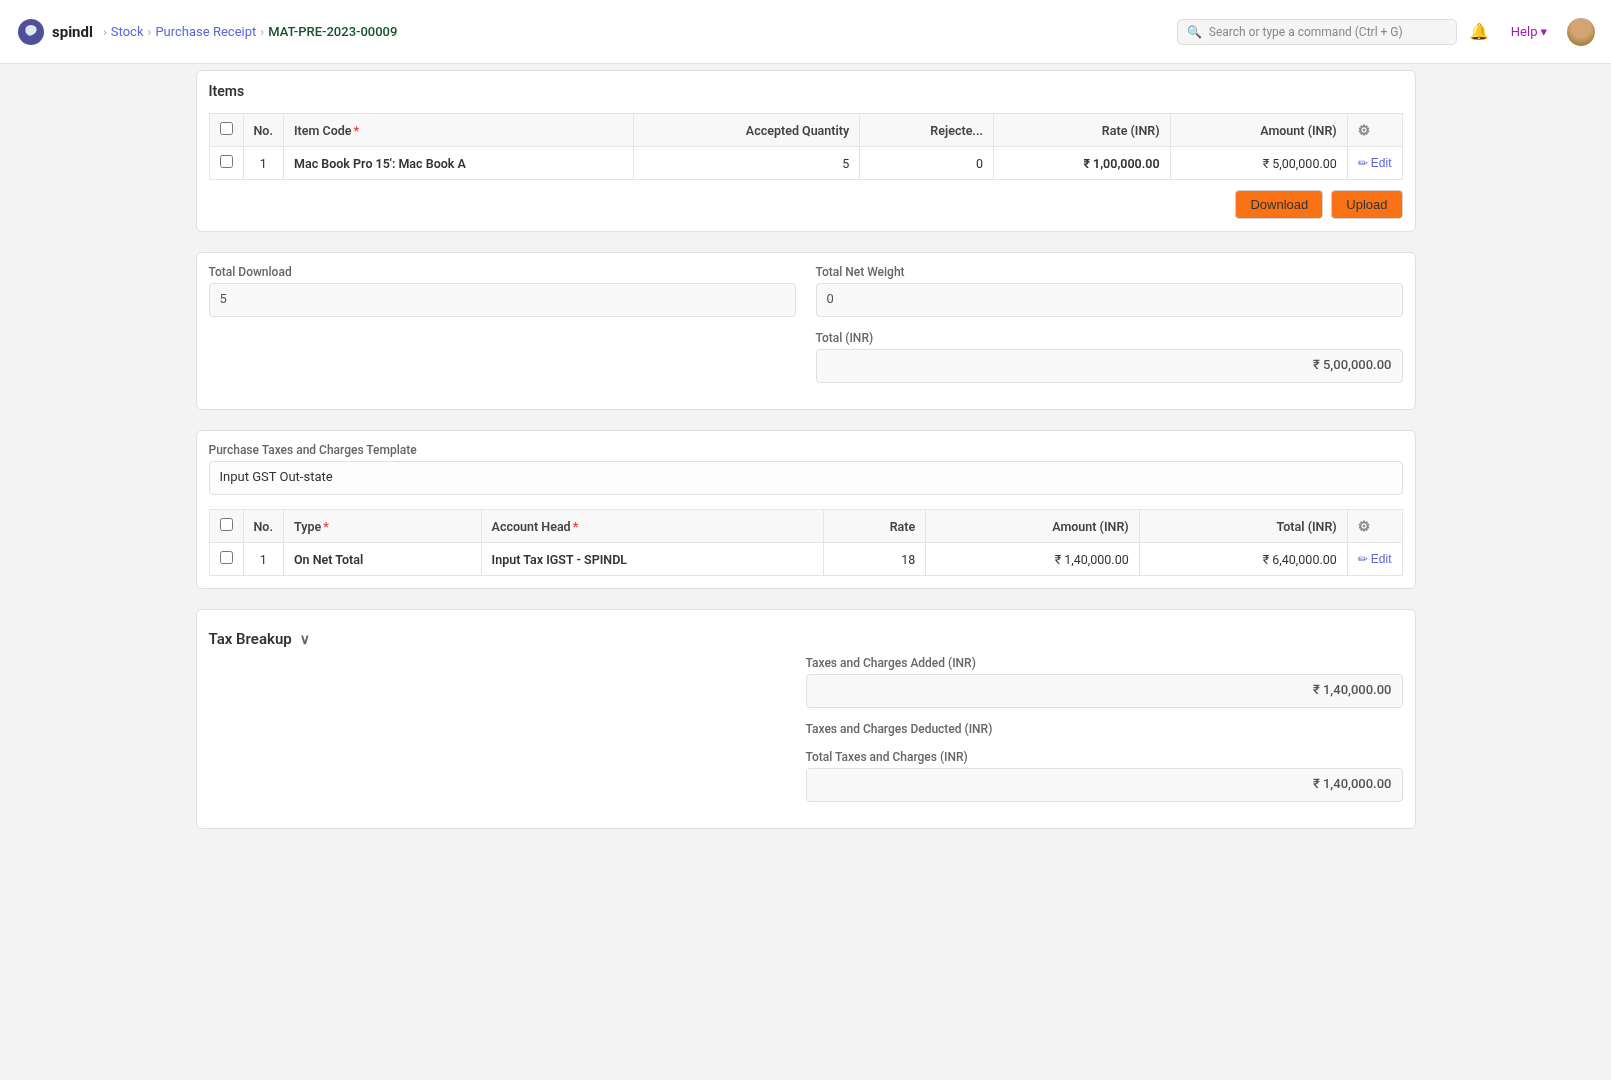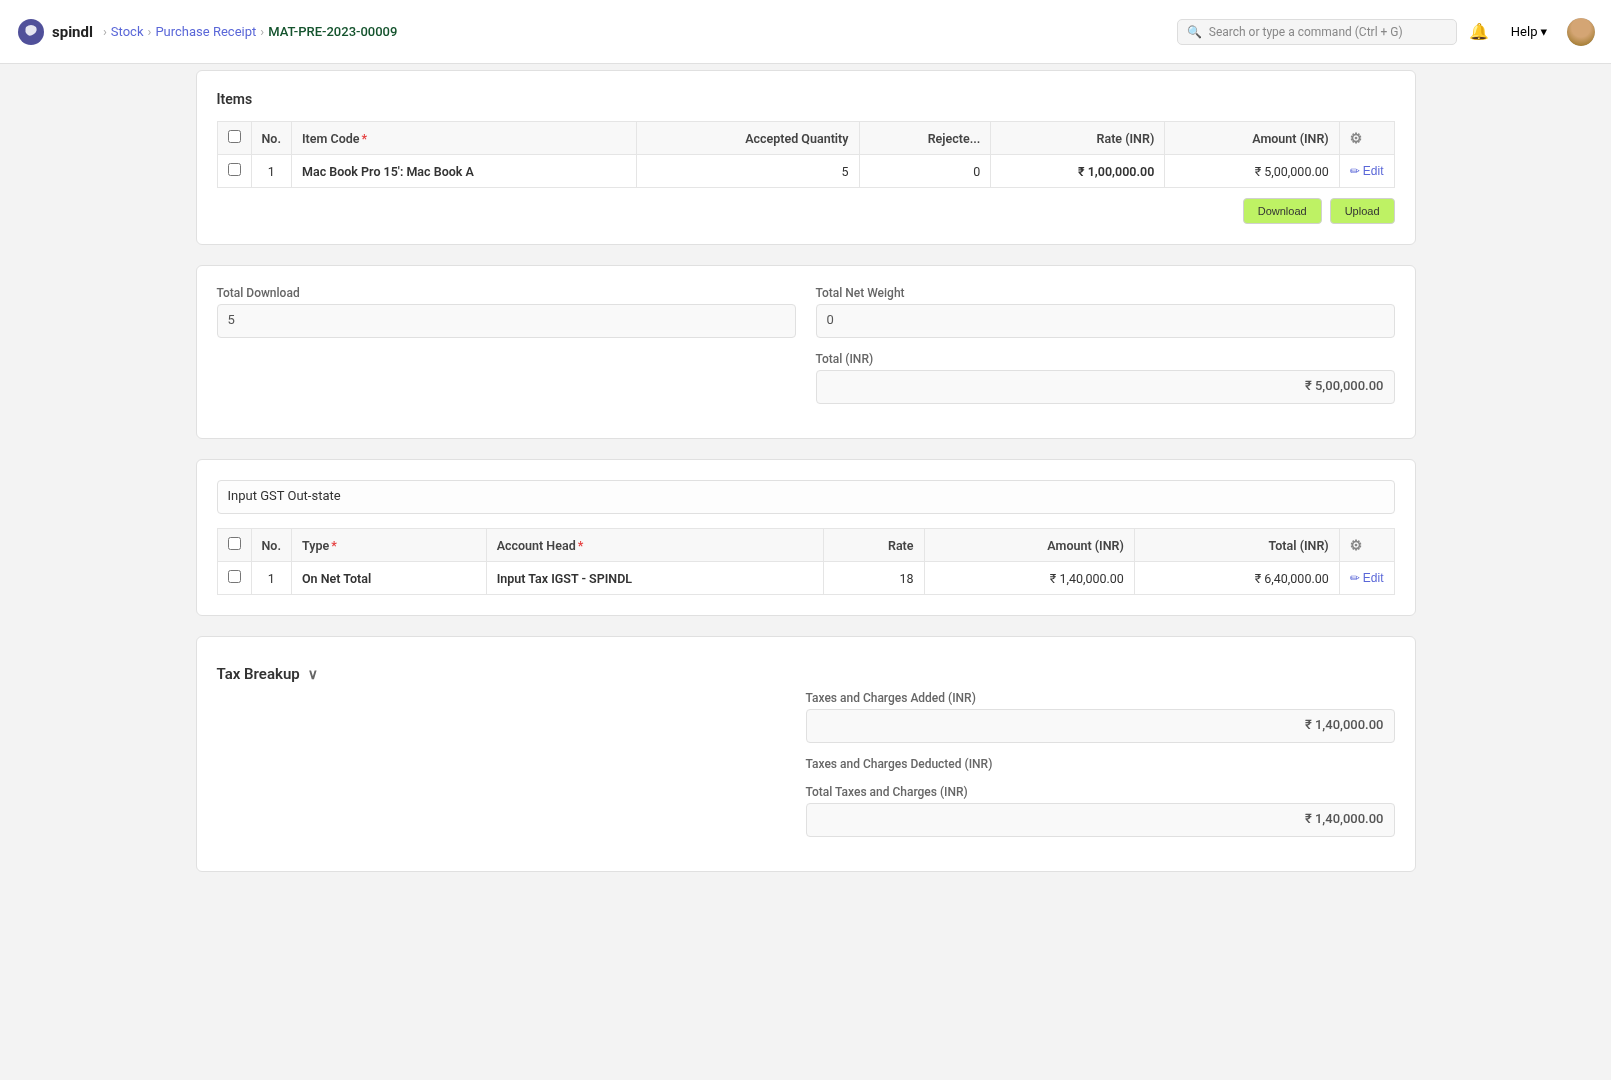--- a/index.html
+++ b/index.html
@@ -70,21 +70,21 @@
       justify-content: center;
       cursor: pointer;
       color: #666;
       font-size: 16px;
     }
     .help-btn {
       display: flex;
       align-items: center;
       gap: 3px;
       cursor: pointer;
-      color: #000000;
+      color: #a21caf;
       font-size: 13px;
       padding: 4px 8px;
       border-radius: 4px;
       justify-content: flex-end;
     }
     .avatar {
       width: 28px;
       height: 28px;
       border-radius: 50%;
       background: #ccc;
@@ -108,21 +108,21 @@
       max-width: 1300px;
       margin-left: auto;
       margin-right: auto;
     }
 
     
     .section {
       background: #fff;
       border: 1px solid #e0e0e0;
       border-radius: 6px;
-      padding: 20px;
+      padding: 12px;
       margin-bottom: 20px;
     }
     .section-title {
       font-size: 14px;
       font-weight: 600;
       color: #333;
       margin-bottom: 14px;
     }
 
     
@@ -203,24 +203,24 @@
     
     .action-btns {
       display: flex;
       gap: 8px;
       justify-content: flex-end;
       margin-top: 10px;
     }
     .btn {
       padding: 6px 14px;
       border-radius: 4px;
-      font-size: 11px;
+      font-size: 13px;
       cursor: pointer;
       border: 1px solid #d0d0d0;
-      background: #bef264;
+      background: #f97316;
       color: #333;
       font-weight: 500;
     }
 
     
     .tax-breakup-header {
       display: flex;
       align-items: center;
       gap: 8px;
       cursor: pointer;
@@ -344,20 +344,21 @@
         <div class="field-group">
           <div class="field-label">Total (INR)</div>
           <div class="field-value readonly currency">₹ 5,00,000.00</div>
         </div>
       </div>
     </div>
   </div>
 
   <div class="section">
     <div class="field-group">
+      <div class="field-label">Purchase Taxes and Charges Template</div>
       <div class="field-value">Input GST Out-state</div>
     </div>
     <table class="data-table">
       <thead>
         <tr>
           <th class="check-col">
             <input type="checkbox" style="">
           </th>
           <th class="no-col">No.</th>
           <th>

